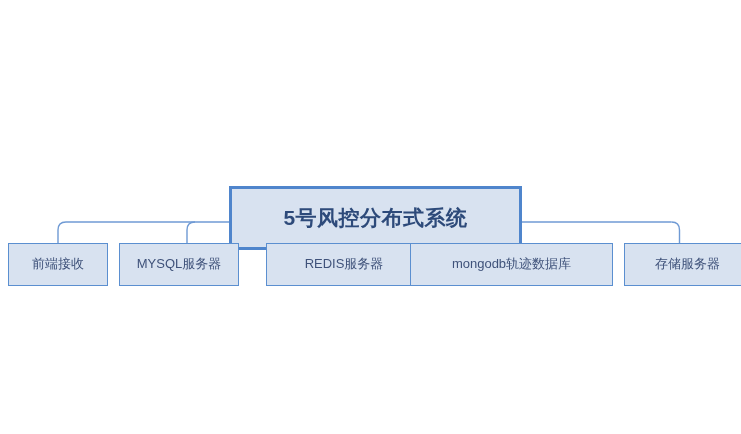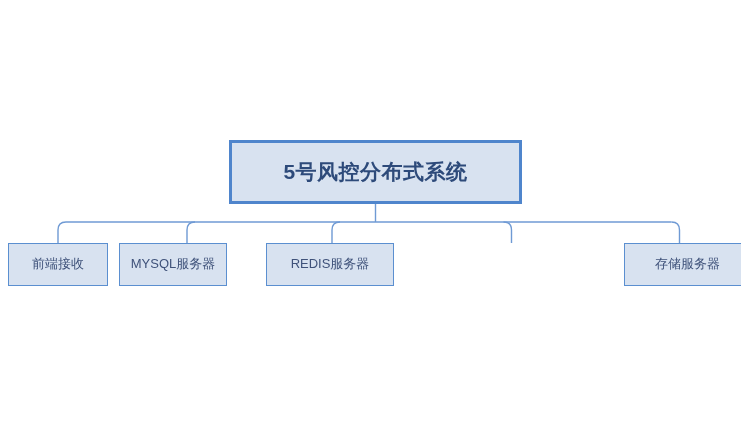--- a/index.html
+++ b/index.html
@@ -38,20 +38,21 @@
     justify-content: center;
     text-align: center;
     background: #d8e2f0;
     border: 1.6px solid #5b8fd0;
     z-index: 2;
   }
 
   .node.root {
     border-width: 3.2px;
     border-color: #4f85cc;
+    margin-top: 46px;
   }
 
   .node-label {
     display: block;
     line-height: 1.15;
     white-space: nowrap;
   }
 
   .root .node-label {
     color: #2d4a7a;
@@ -84,26 +85,29 @@
   </svg>
 
   <div class="node root" style="left: 229px; top: 140px; width: 293px; height: 64px;">
     <span class="node-label">5号风控分布式系统</span>
   </div>
 
   <div class="node leaf" style="left: 8px; top: 243px; width: 100px; height: 43px;">
     <span class="node-label">前端接收</span>
   </div>
 
-  <div class="node leaf" style="left: 119px; top: 243px; width: 108px; height: 43px;">
+  <div class="node leaf" style="left: 119px; top: 243px; width: 120px; height: 43px;">
     <span class="node-label">MYSQL服务器</span>
   </div>
 
-  <div class="node leaf" style="left: 266px; top: 243px; width: 128px; height: 43px;">
+  <div class="node leaf" style="left: 266px; top: 243px; width: 156px; height: 43px;">
     <span class="node-label">REDIS服务器</span>
   </div>
 
+  <div class="node leaf" style="left: 410px; top: 243px; width: 203px; height: 43px;">
+    <span class="node-label">mongodb轨迹数据库</span>
+  </div>
 
   <div class="node leaf" style="left: 624px; top: 243px; width: 127px; height: 43px;">
     <span class="node-label">存储服务器</span>
   </div>
 
 </div>
 
 </body></html>

